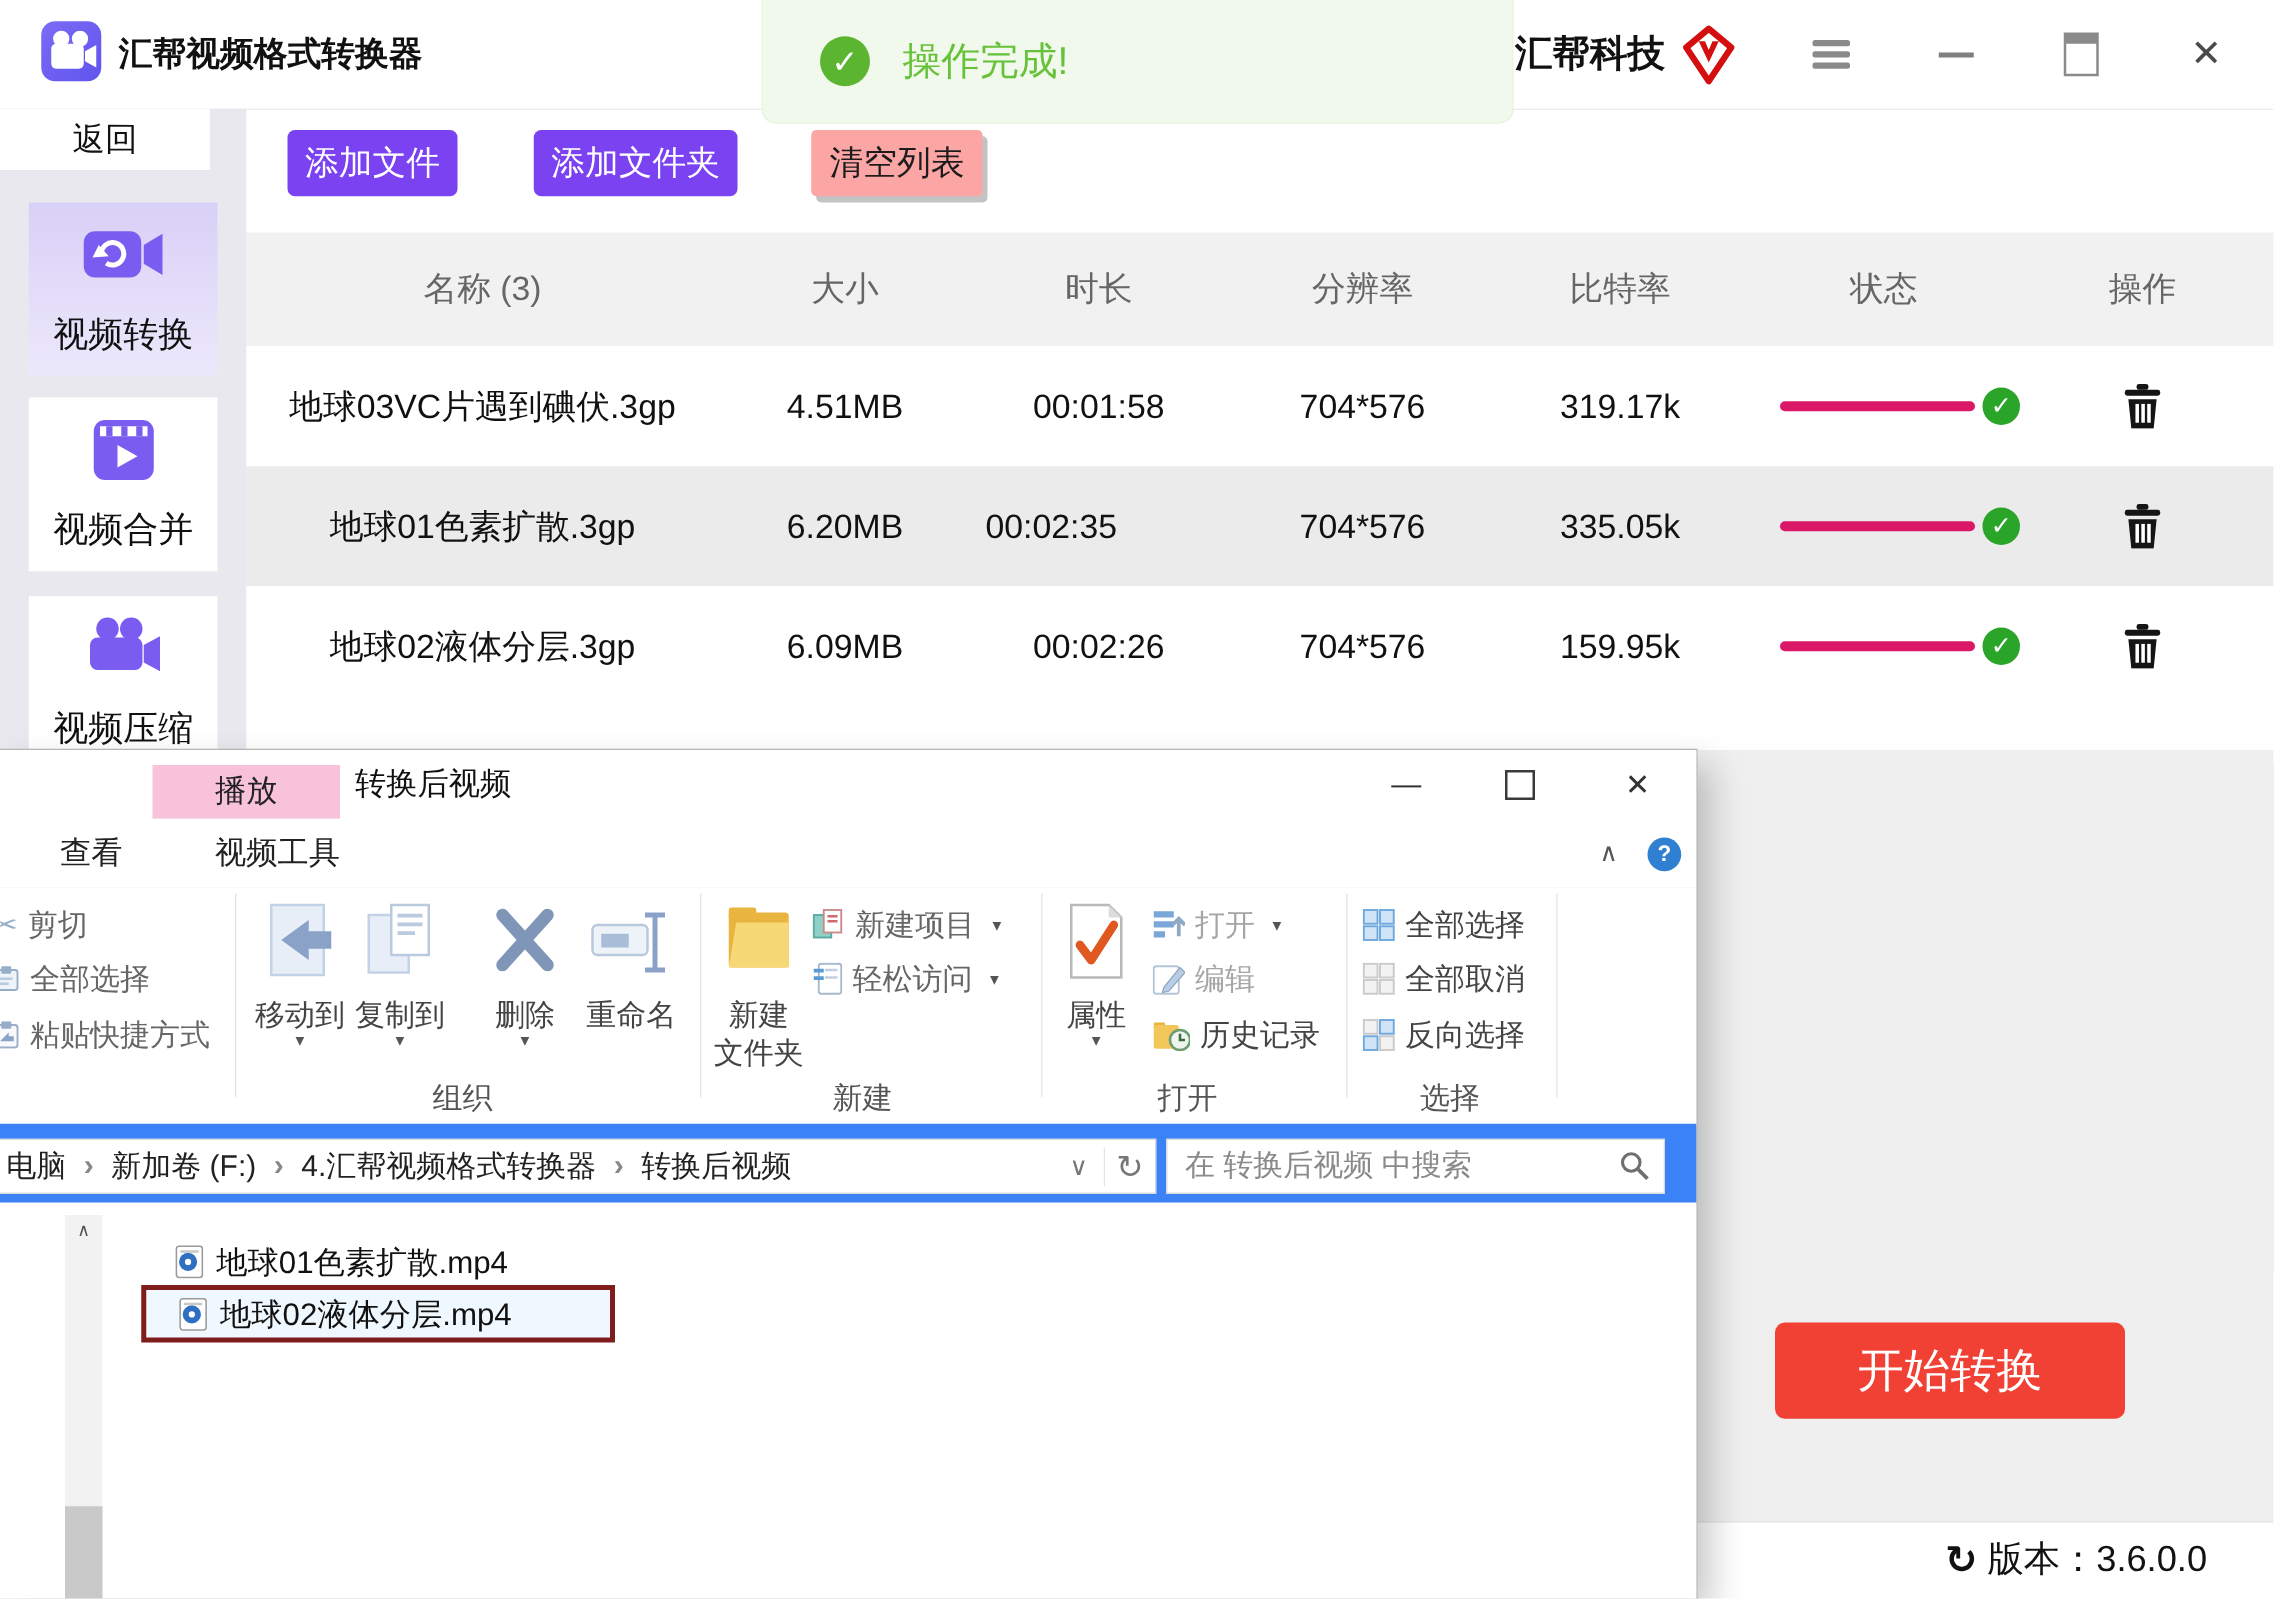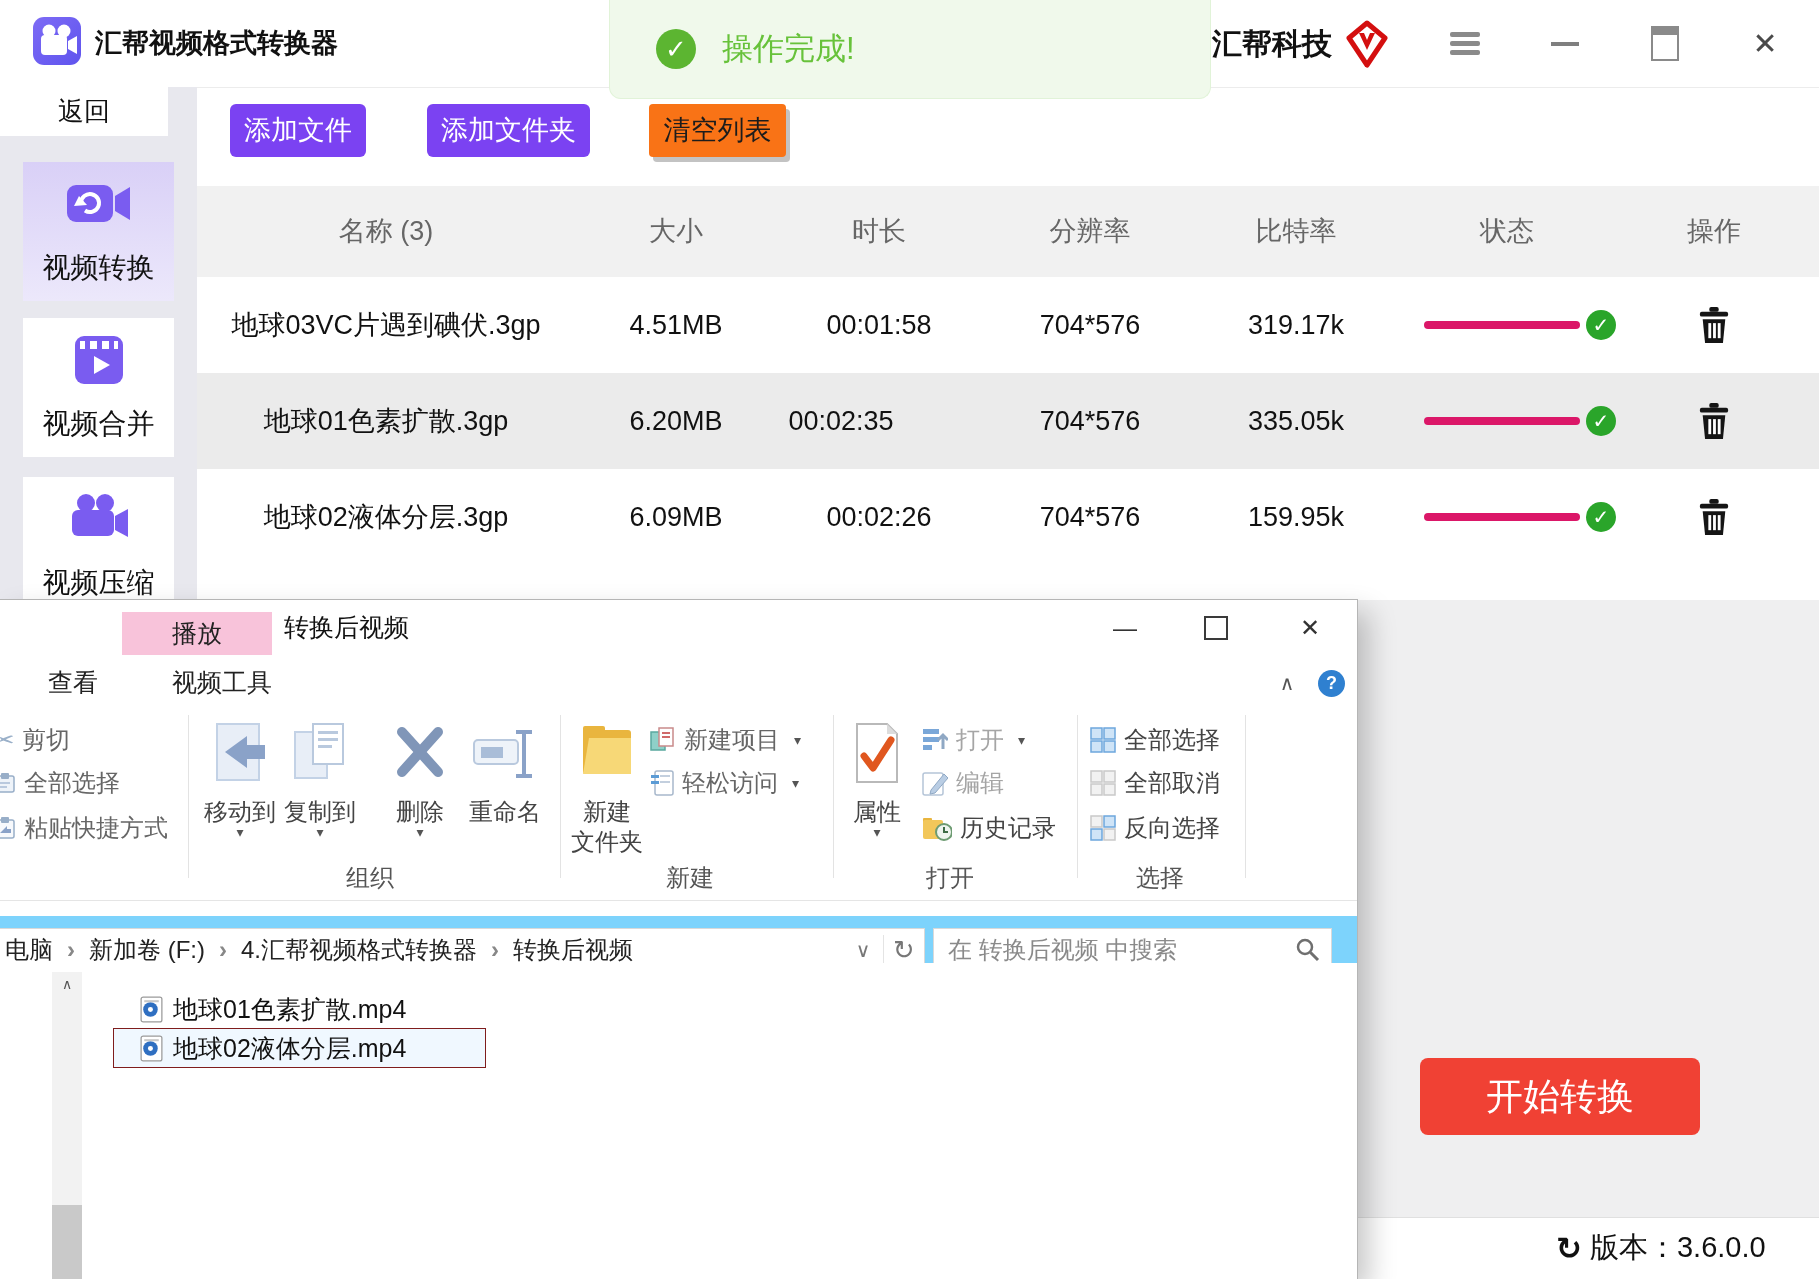--- a/index.html
+++ b/index.html
@@ -27,21 +27,21 @@
   
   .sidebar{left:0;top:87px;width:197px;height:1192px;background:#e8e8ee;z-index:1;}
   .back-btn{left:0;top:87px;width:168px;height:49px;background:#fff;text-align:center;line-height:49px;
             font-size:26px;color:#111;z-index:1;}
   .side-item{width:151px;height:139px;background:#fff;text-align:center;z-index:1;}
   .side-item.active{background:linear-gradient(#d9d0f7,#ece8fb);}
   .side-item .lbl{position:absolute;left:0;right:0;bottom:14px;font-size:28px;color:#111;}
   .side-item .ic{position:absolute;left:50%;top:16px;transform:translateX(-50%);}
   
   .p-btn{background:#7b42f2;color:#fff;border-radius:6px;text-align:center;line-height:53px;font-size:27px;cursor:pointer;}
-  .g-btn{background:#f97316;color:#1c1c1c;border-radius:4px;text-align:center;line-height:53px;font-size:27px;
+  .g-btn{background:#fca5a5;color:#1c1c1c;border-radius:4px;text-align:center;line-height:53px;font-size:27px;
          box-shadow:4px 5px 0 0 #c3c3c3;cursor:pointer;}
   
   .thead{left:197px;top:186px;width:1622px;height:91px;background:#f1f1f1;}
   .th{position:absolute;top:0;transform:translateX(-50%);line-height:91px;font-size:27px;color:#666;white-space:nowrap;}
   .trow{left:197px;width:1622px;height:96px;background:#fff;}
   .trow.alt{background:#ebebeb;}
   .tc{position:absolute;top:0;transform:translateX(-50%);line-height:96px;font-size:27px;color:#111;white-space:nowrap;}
   .pbar{position:absolute;left:1227px;top:44px;width:156px;height:8px;border-radius:4px;background:#db1768;}
   .row-check{position:absolute;left:1389px;top:33px;width:30px;height:30px;border-radius:50%;background:#2aa52a;
              color:#fff;font-size:20px;font-weight:bold;text-align:center;line-height:30px;}
@@ -73,41 +73,41 @@
   .vsep{position:absolute;top:5px;height:163px;width:1px;background:#e3e3e3;}
   .smallrow{position:absolute;height:28px;display:flex;align-items:center;gap:8px;font-size:24px;color:#666;cursor:pointer;white-space:nowrap;}
   .bigbtn{position:absolute;top:6px;width:96px;height:150px;text-align:center;cursor:pointer;}
   .bigbtn .blabel{position:absolute;left:50%;transform:translateX(-50%);top:80px;font-size:24px;color:#444;white-space:nowrap;}
   .bigbtn .blabel2{position:absolute;left:50%;transform:translateX(-50%);top:110px;font-size:24px;color:#444;white-space:nowrap;}
   .bigbtn .drop{position:absolute;left:50%;transform:translateX(-50%);top:108px;font-size:14px;color:#555;}
   .grp{position:absolute;top:152px;transform:translateX(-50%);font-size:24px;color:#555;white-space:nowrap;}
   .drop-inline{font-size:14px;color:#555;margin-left:6px;}
   .dim{color:#a5a5a5;}
   
-  .ex-address{left:0;top:316px;width:1357px;height:63px;background:#7dd3fc;}
+  .ex-address{left:0;top:299px;width:1357px;height:63px;background:#3b82f6;}
   .addr-box{position:absolute;left:-10px;top:12px;width:933px;height:42px;background:#fff;border:1px solid #d9d9d9;
             display:flex;align-items:center;}
   .crumbs{display:flex;align-items:center;padding-left:14px;font-size:24px;color:#222;white-space:nowrap;flex:1;}
   .crumb{cursor:pointer;}
   .crumb-sep{color:#888;margin:0 14px;font-size:24px;font-weight:bold;}
   .addr-chevron{width:40px;text-align:center;font-size:20px;color:#777;cursor:pointer;}
   .addr-refresh{width:40px;text-align:center;font-size:26px;color:#777;border-left:1px solid #e4e4e4;cursor:pointer;}
   .search-box{position:absolute;left:933px;top:12px;width:397px;height:42px;border:1px solid #d9d9d9;background:#fff;}
   .search-box input{position:absolute;left:12px;top:0;width:330px;height:40px;border:none;outline:none;
                     font-size:24px;color:#555;font-family:"Liberation Sans","DejaVu Sans",sans-serif;background:transparent;}
   .search-box input::placeholder{color:#8a8a8a;opacity:1;}
   .search-ic{position:absolute;right:10px;top:8px;}
   
   .ex-files{left:0;top:363px;width:1357px;height:316px;background:#fff;}
   .scrollbar{position:absolute;left:52px;top:9px;width:30px;height:307px;background:#f2f2f2;}
   .scroll-up{position:absolute;left:0;top:0;width:30px;height:24px;text-align:center;line-height:24px;font-size:14px;color:#555;cursor:pointer;}
   .scroll-thumb{position:absolute;left:0;top:233px;width:30px;height:74px;background:#c9c9c9;cursor:pointer;}
   .frow{position:absolute;left:113px;width:371px;height:38px;display:flex;align-items:center;gap:10px;
         font-size:25px;color:#111;cursor:pointer;white-space:nowrap;}
-  .frow.sel{border:1px solid #7f1d1d;background:#f0f8ff;}
+  .frow.sel{border:4px solid #7f1d1d;background:#f0f8ff;}
 </style>
 </head>
 <body>
 
 <div id="root">
 
   <div class="abs titlebar">
     <div class="abs app-icon">
       <svg width="48" height="48" viewBox="0 0 48 48">
         <circle cx="16" cy="14" r="6.5" fill="#fff"></circle>

